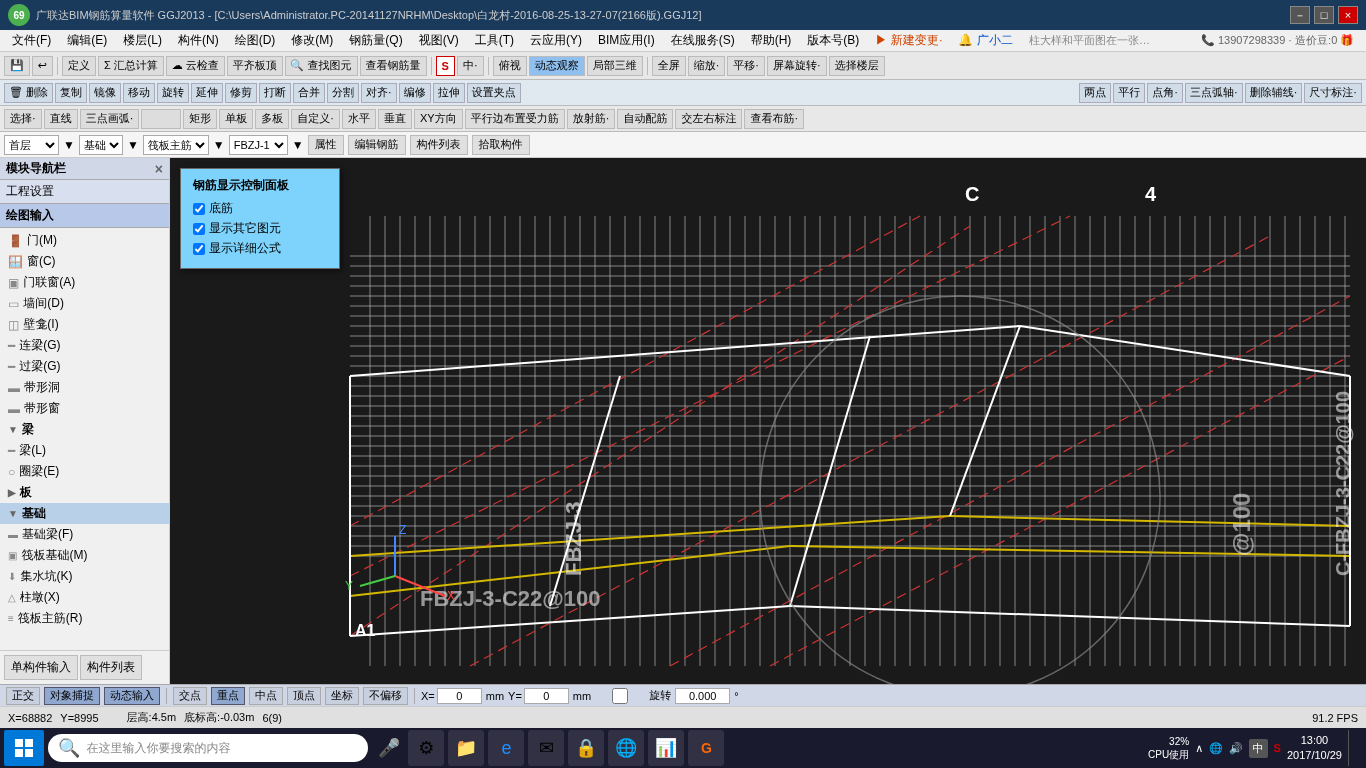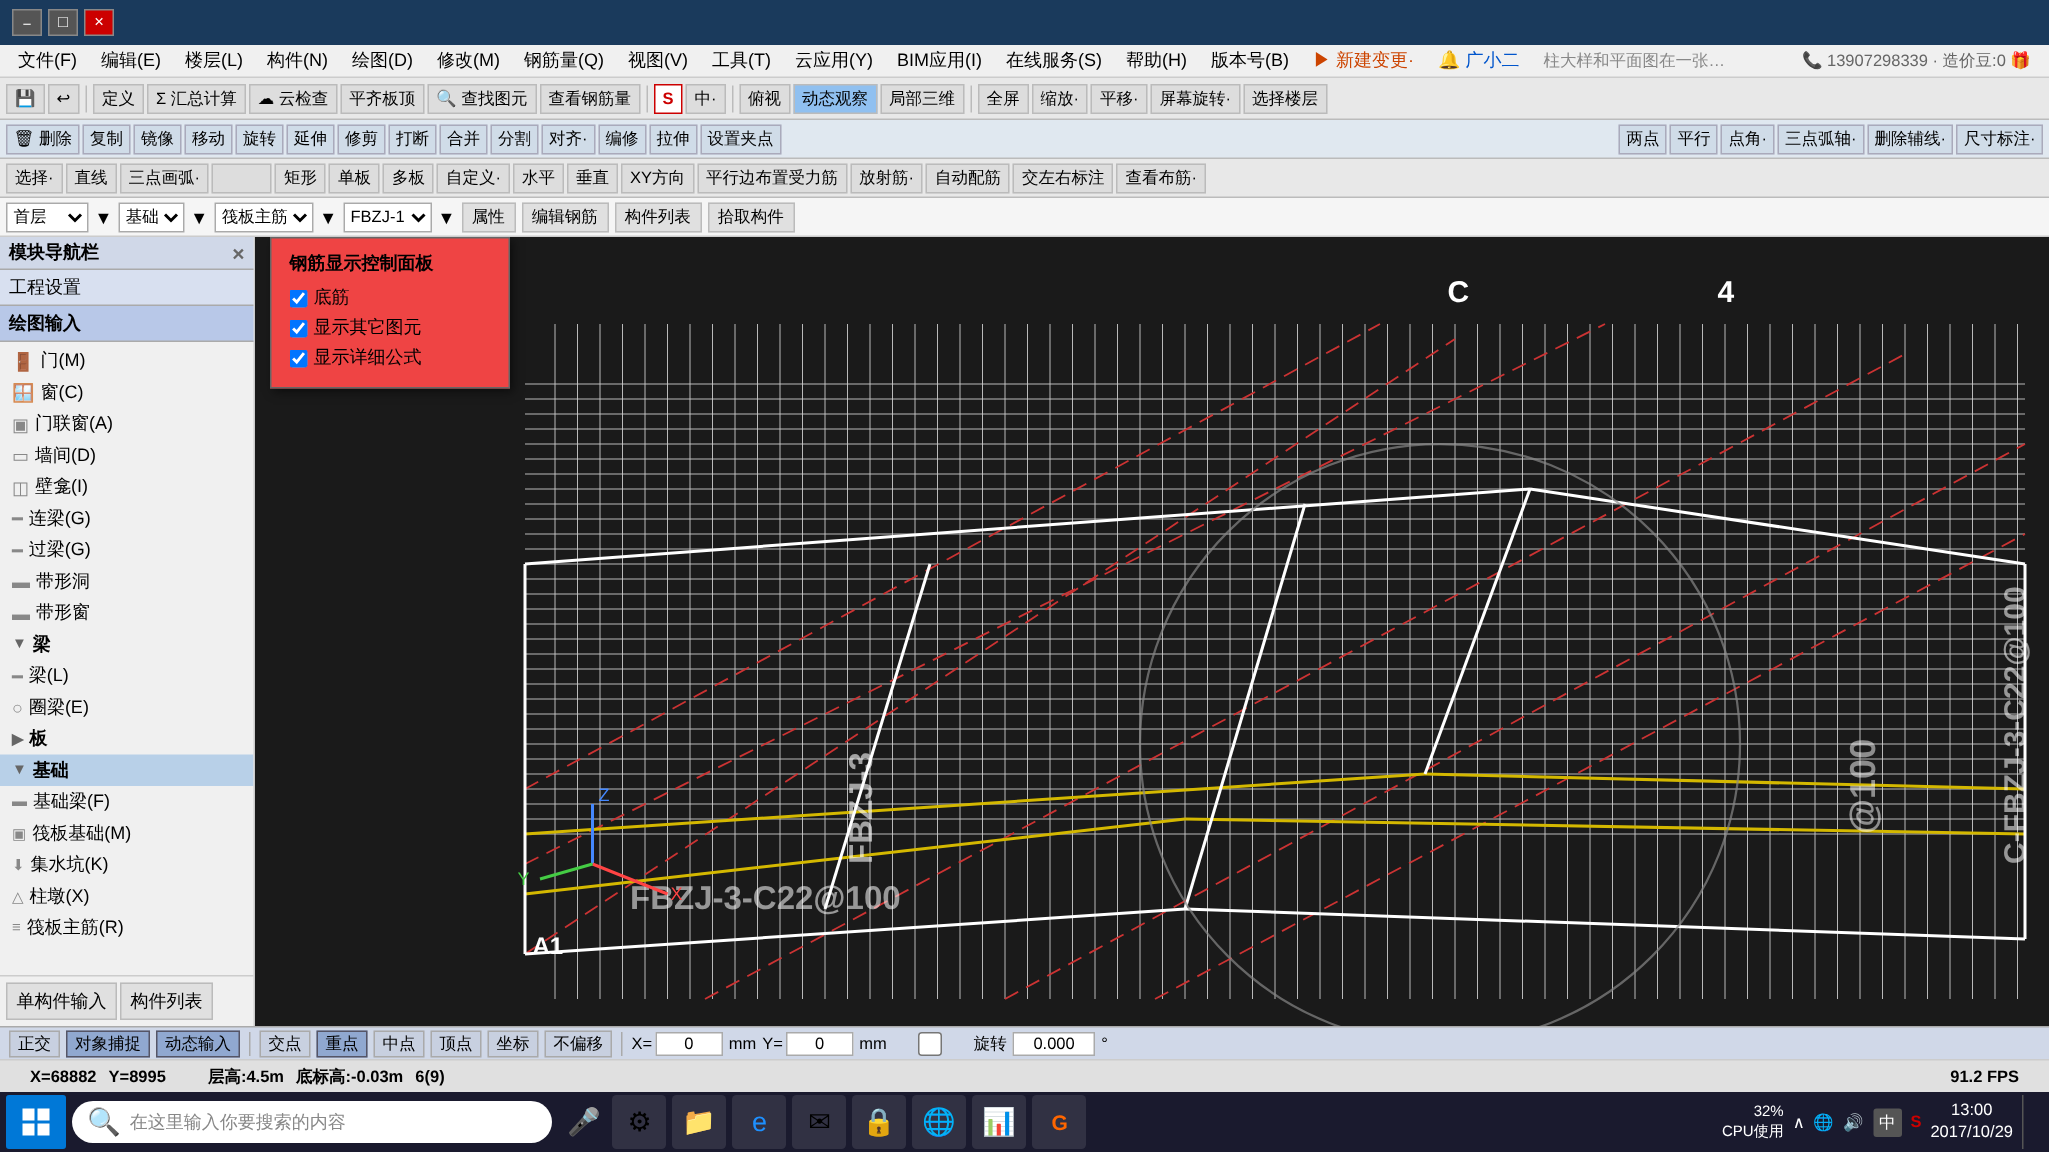--- a/index.html
+++ b/index.html
@@ -115,22 +115,22 @@
       cursor: pointer; text-align: center;
     }
 
     
     #canvas-area {
       flex: 1; position: relative; background: #1a1a1a; overflow: hidden;
     }
 
     
     #steel-panel {
-      position: absolute; top: 0; left: 10px;
-      background: #ef4444; border: 1px solid #666; padding: 8px 12px;
+      position: absolute; top: 10px; left: 10px;
+      background: #7dd3fc; border: 1px solid #666; padding: 8px 12px;
       z-index: 100; min-width: 160px;
       box-shadow: 2px 2px 6px rgba(0,0,0,0.5);
     }
     #steel-panel-title {
       font-size: 12px; font-weight: bold; margin-bottom: 6px; color: #000;
     }
     .steel-option {
       display: flex; align-items: center; gap: 4px; margin-bottom: 3px; font-size: 12px;
     }
     .steel-option input[type=checkbox] { width: 12px; height: 12px; }
@@ -149,22 +149,22 @@
     #statusbar .coord-field {
       display: flex; align-items: center; gap: 2px;
     }
     #statusbar input {
       width: 50px; height: 16px; border: 1px solid #aaa; font-size: 11px; text-align: center;
     }
 
     
     #coordbar {
       width: 100%; height: 22px; background: #e0e0e0;
-      display: flex; align-items: center; padding: 0 20px;
-      border-top: 1px solid #ccc; gap: 8px; font-size: 11px; font-weight: bold;
+      display: flex; align-items: center; padding: 0 8px;
+      border-top: 1px solid #ccc; gap: 8px; font-size: 11px;
     }
 
     
     #taskbar {
       width: 100%; height: 40px; background: #1a1a2e;
       display: flex; align-items: center; padding: 0 4px; gap: 4px;
     }
     #taskbar .start-btn {
       width: 40px; height: 36px; background: #0078d7;
       display: flex; align-items: center; justify-content: center;
@@ -189,20 +189,24 @@
 
     
     #viewport-svg {
       width: 100%; height: 100%; position: absolute; top: 0; left: 0;
     }
   </style>
 </head>
 <body>
 
 <div id="titlebar">
+  <div class="title-left">
+    <div class="green-circle">69</div>
+    <span style="font-size:11px; color:#ccc; max-width:900px; overflow:hidden; white-space:nowrap; text-overflow:ellipsis;">广联达BIM钢筋算量软件 GGJ2013 - [C:\Users\Administrator.PC-20141127NRHM\Desktop\白龙村-2016-08-25-13-27-07(2166版).GGJ12]</span>
+  </div>
   <div class="title-right">
     <div class="win-btn">－</div>
     <div class="win-btn">□</div>
     <div class="win-btn close">×</div>
   </div>
 </div>
 
 <div id="menubar">
   <span>文件(F)</span>
   <span>编辑(E)</span>

